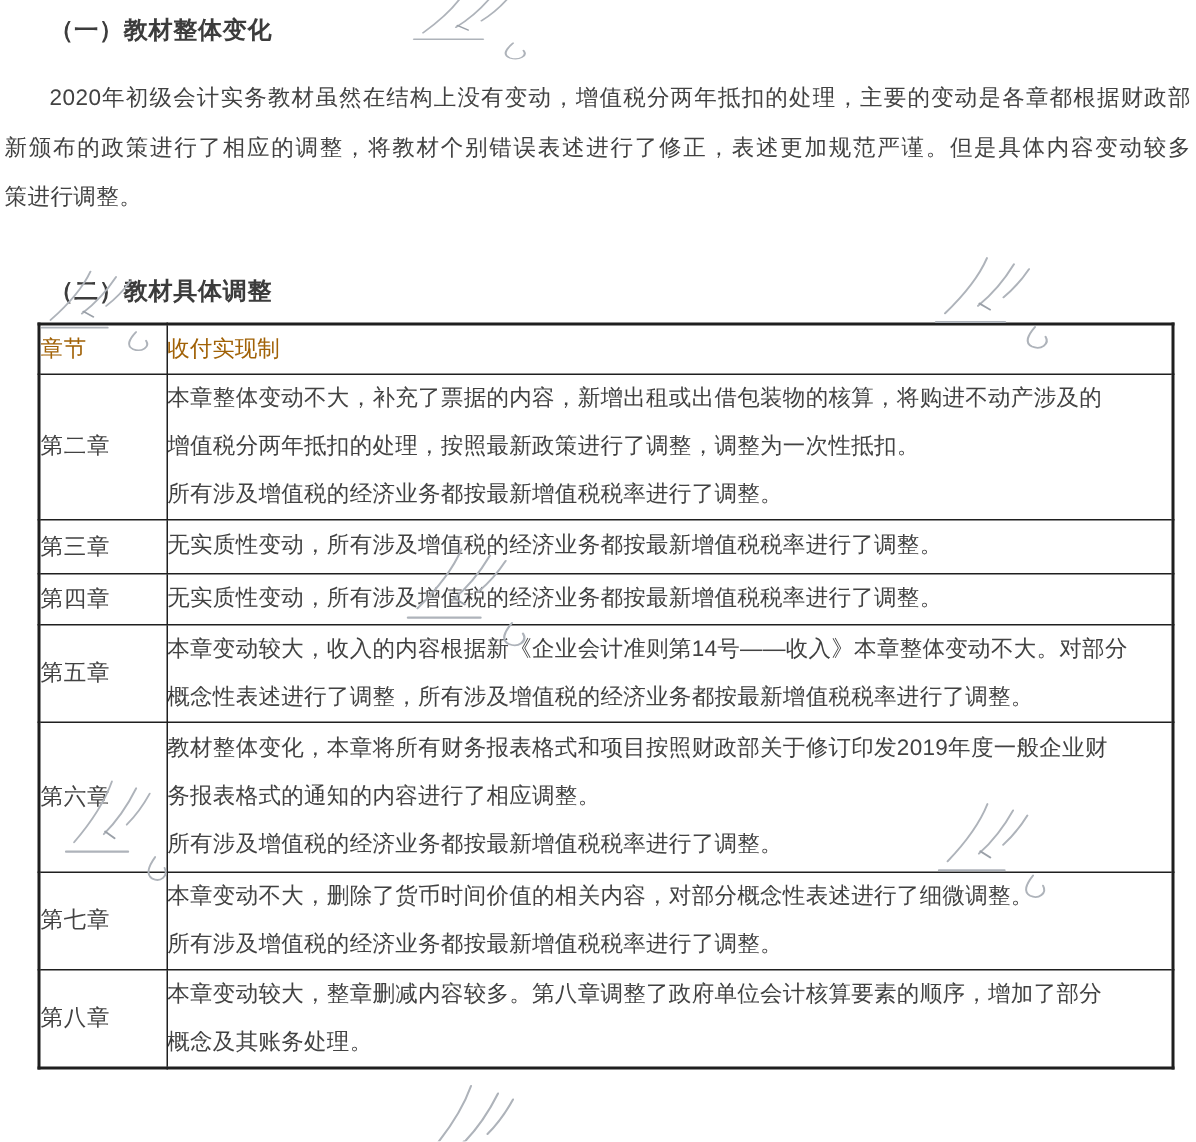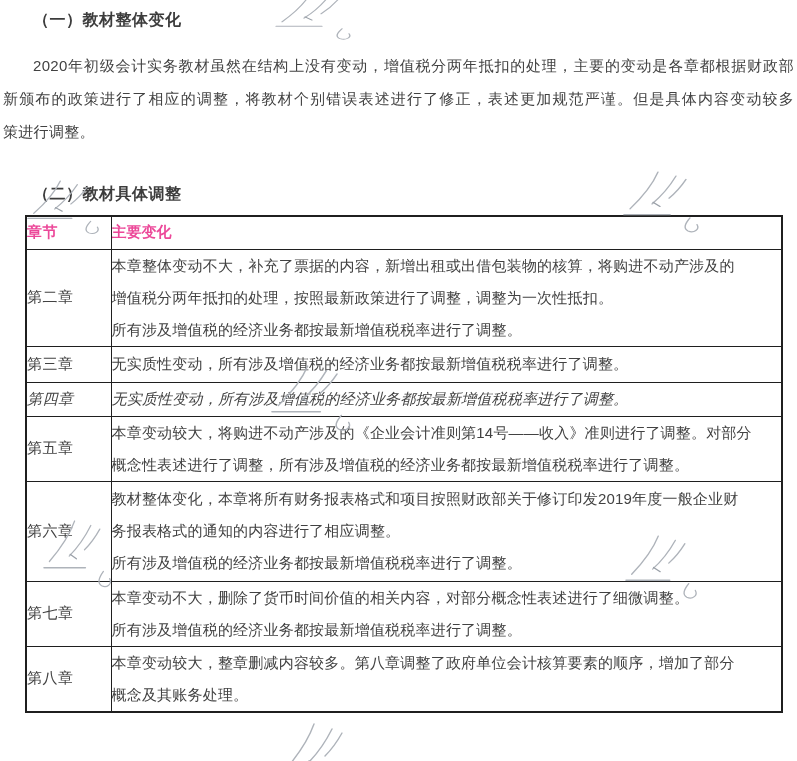--- a/index.html
+++ b/index.html
@@ -33,26 +33,26 @@
     font-size:15px;color:#424242;
   }
   #changes-table td,#changes-table th{
     border:1px solid #1f1f1f;
     vertical-align:middle;
     padding:0;
     overflow:hidden;
   }
   #changes-table{border:2px solid #1f1f1f;}
   col.c-chapter{width:85px;}
-  th{font-weight:bold;text-align:left;color:#ec4899;}
+  th{font-weight:normal;text-align:left;color:#a16207;}
   .chapter-cell{padding-left:3px;letter-spacing:.5px;}
   .change-cell{padding-left:6px;}
   .cell-line{line-height:32px;white-space:nowrap;letter-spacing:.2px;}
   tr.h33{height:33px;} tr.h35{height:35px;} tr.h97{height:97px;}
-  tr.h36{height:36px;} tr.h34{height:34px;font-style:italic;} tr.h64{height:64px;}
+  tr.h36{height:36px;} tr.h34{height:34px;} tr.h64{height:64px;}
   tr.h100{height:100px;} tr.h66{height:66px;}
   #watermarks{position:absolute;left:0;top:0;pointer-events:none;}
 </style>
 </head>
 <body>
 
 <div id="page">
 
   <div id="heading-1" class="heading">（一）教材整体变化</div>
 
@@ -65,21 +65,21 @@
   <div id="heading-2" class="heading">（二）教材具体调整</div>
 
   <table id="changes-table">
     <colgroup>
         <col class="c-chapter">
         <col class="c-change">
       </colgroup>
     <tbody>
         <tr class="h33">
       <th class="chapter-cell">章节</th>
-      <th class="change-cell">主要变化</th>
+      <th class="change-cell">收付实现制</th>
     </tr>
     <tr class="h97">
       <td class="chapter-cell">第二章</td>
       <td class="change-cell">
         <div class="cell-line">本章整体变动不大，补充了票据的内容，新增出租或出借包装物的核算，将购进不动产涉及的</div>
         <div class="cell-line">增值税分两年抵扣的处理，按照最新政策进行了调整，调整为一次性抵扣。</div>
         <div class="cell-line">所有涉及增值税的经济业务都按最新增值税税率进行了调整。</div>
       </td>
     </tr>
     <tr class="h36">
@@ -90,21 +90,21 @@
     </tr>
     <tr class="h34">
       <td class="chapter-cell">第四章</td>
       <td class="change-cell">
         <div class="cell-line">无实质性变动，所有涉及增值税的经济业务都按最新增值税税率进行了调整。</div>
       </td>
     </tr>
     <tr class="h64">
       <td class="chapter-cell">第五章</td>
       <td class="change-cell">
-        <div class="cell-line">本章变动较大，将购进不动产涉及的《企业会计准则第14号——收入》准则进行了调整。对部分</div>
+        <div class="cell-line">本章变动较大，收入的内容根据新《企业会计准则第14号——收入》本章整体变动不大。对部分</div>
         <div class="cell-line">概念性表述进行了调整，所有涉及增值税的经济业务都按最新增值税税率进行了调整。</div>
       </td>
     </tr>
     <tr class="h100">
       <td class="chapter-cell">第六章</td>
       <td class="change-cell">
         <div class="cell-line">教材整体变化，本章将所有财务报表格式和项目按照财政部关于修订印发2019年度一般企业财</div>
         <div class="cell-line">务报表格式的通知的内容进行了相应调整。</div>
         <div class="cell-line">所有涉及增值税的经济业务都按最新增值税税率进行了调整。</div>
       </td>

